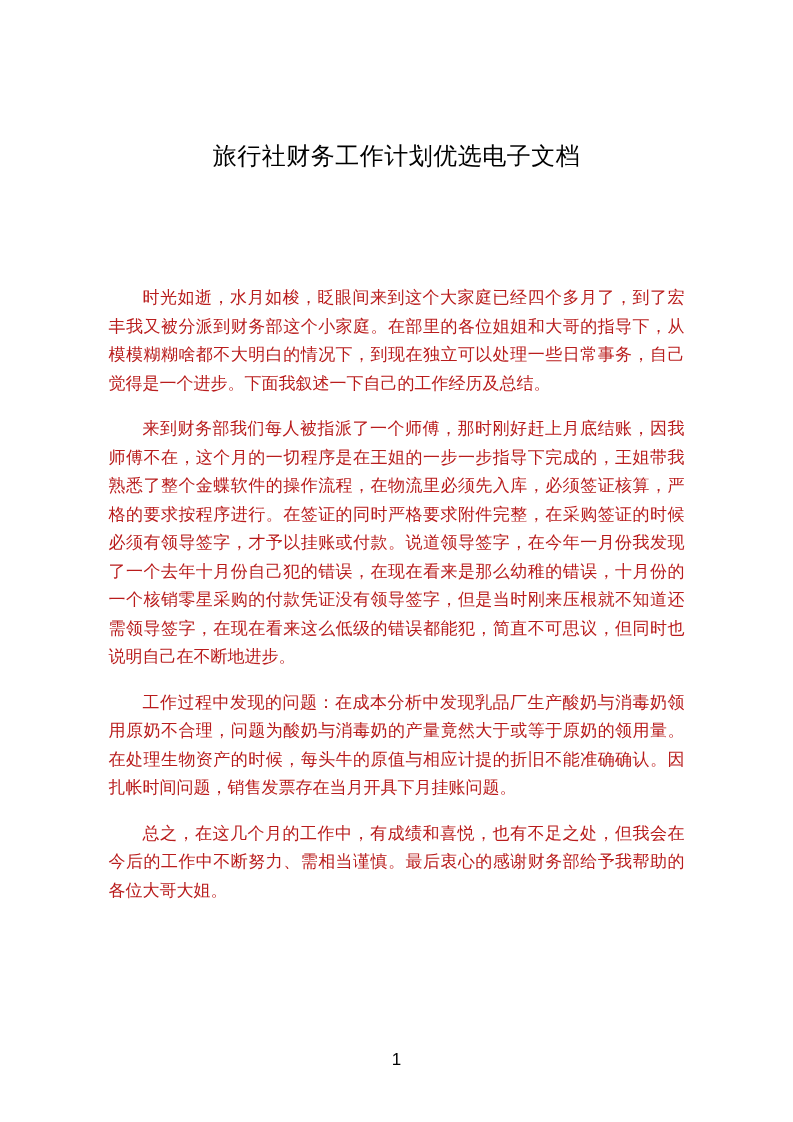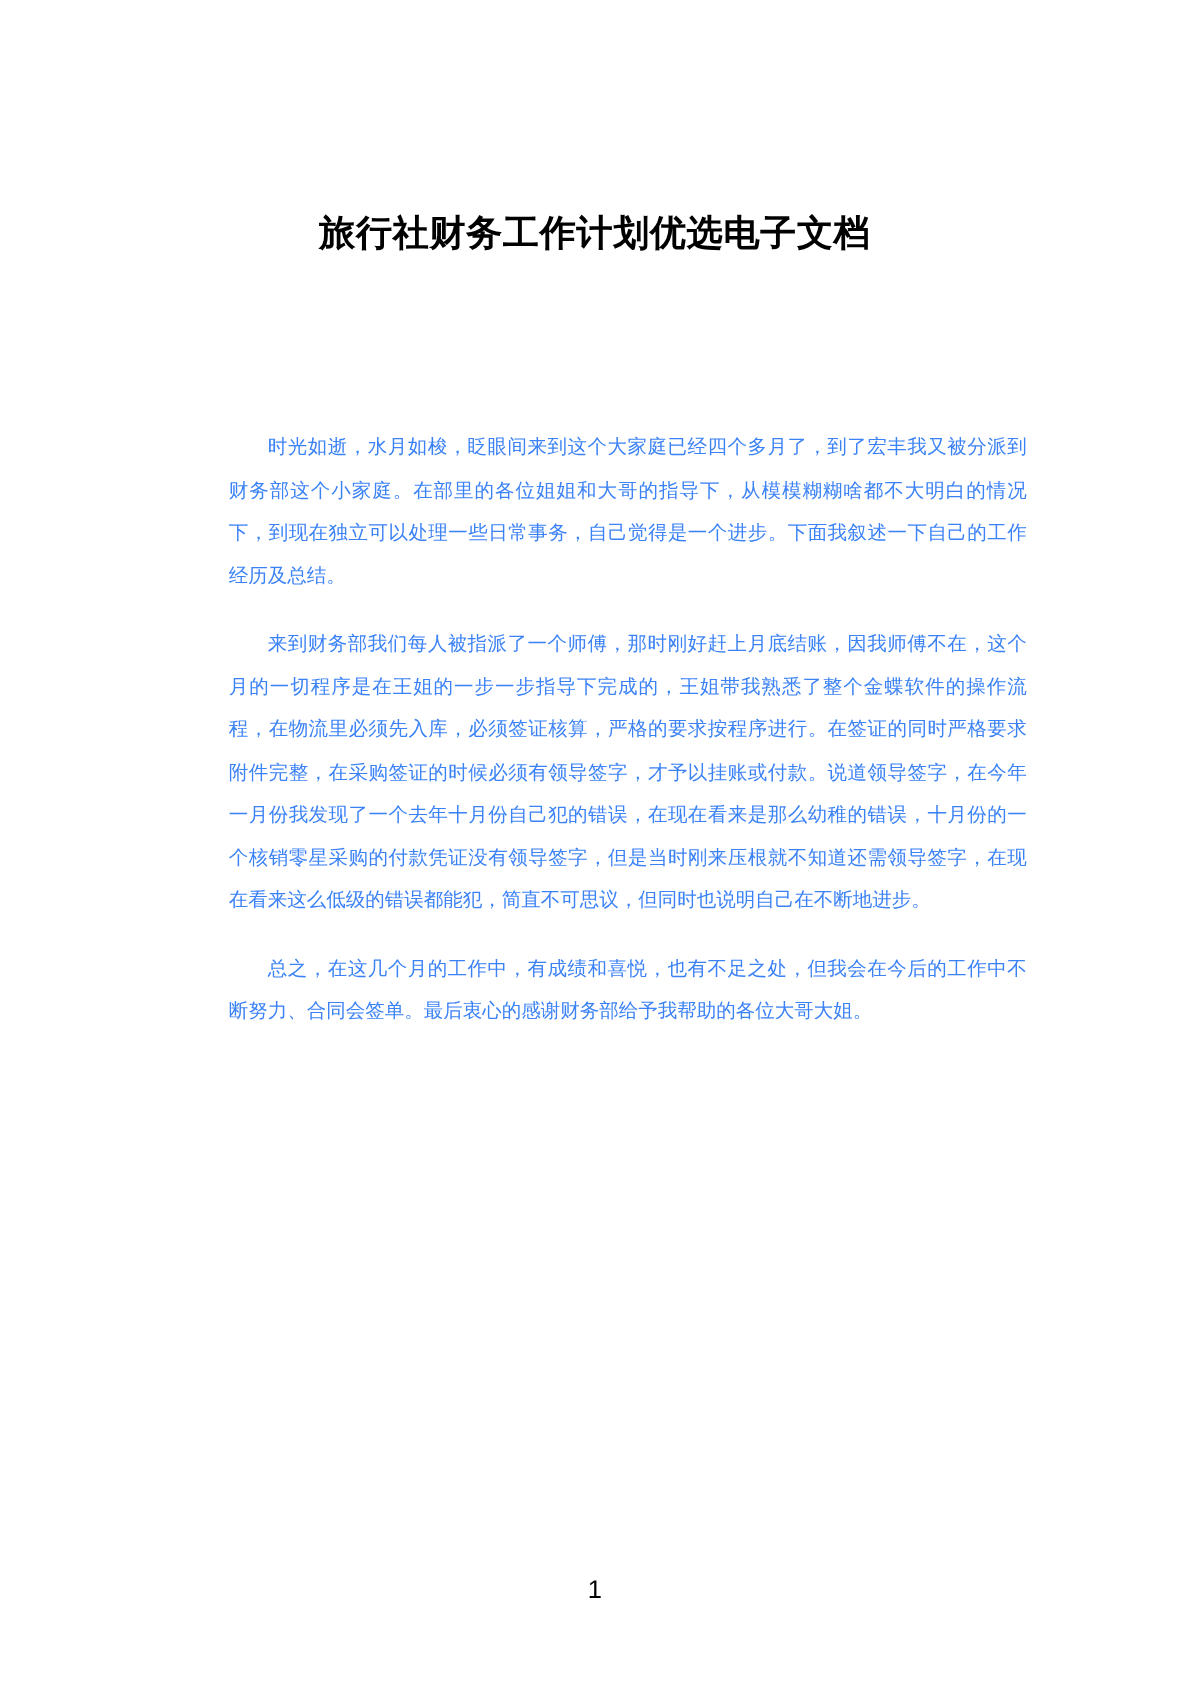--- a/index.html
+++ b/index.html
@@ -12,40 +12,39 @@
     width: 793px;
     height: 1122px;
     background: #ffffff;
     color: #000000;
     overflow: hidden;
   }
   .doc-title {
     margin-top: 139px;
     text-align: center;
     font-size: 24px;
-    font-weight: bold;
+    font-weight: normal;
     line-height: 33px;
     letter-spacing: 0.5px;
     color: #000000;
   }
   .doc-body {
     margin: 112px auto 0 auto;
     width: 576px;
   }
   .doc-body p {
-    font-size: 13px;
+    font-size: 17px;
     line-height: 28.5px;
     text-align: justify;
     text-justify: inter-ideograph;
     text-indent: 2em;
     margin-bottom: 17px;
-    color: #3b82f6;
+    color: #b91c1c;
     word-break: break-all;
     overflow-wrap: anywhere;
-    margin-left: 44px;
   }
   .page-footer {
     position: absolute;
     left: 0;
     top: 1048px;
     width: 100%;
     text-align: center;
     font-size: 17px;
     line-height: 24px;
     color: #000000;
@@ -53,17 +52,18 @@
 </style>
 </head>
 <body>
 
 <div class="doc-page">
   <h1 class="doc-title">旅行社财务工作计划优选电子文档</h1>
 
   <div class="doc-body">
     <p>时光如逝，水月如梭，眨眼间来到这个大家庭已经四个多月了，到了宏丰我又被分派到财务部这个小家庭。在部里的各位姐姐和大哥的指导下，从模模糊糊啥都不大明白的情况下，到现在独立可以处理一些日常事务，自己觉得是一个进步。下面我叙述一下自己的工作经历及总结。</p>
     <p>来到财务部我们每人被指派了一个师傅，那时刚好赶上月底结账，因我师傅不在，这个月的一切程序是在王姐的一步一步指导下完成的，王姐带我熟悉了整个金蝶软件的操作流程，在物流里必须先入库，必须签证核算，严格的要求按程序进行。在签证的同时严格要求附件完整，在采购签证的时候必须有领导签字，才予以挂账或付款。说道领导签字，在今年一月份我发现了一个去年十月份自己犯的错误，在现在看来是那么幼稚的错误，十月份的一个核销零星采购的付款凭证没有领导签字，但是当时刚来压根就不知道还需领导签字，在现在看来这么低级的错误都能犯，简直不可思议，但同时也说明自己在不断地进步。</p>
-    <p>总之，在这几个月的工作中，有成绩和喜悦，也有不足之处，但我会在今后的工作中不断努力、合同会签单。最后衷心的感谢财务部给予我帮助的各位大哥大姐。</p>
+    <p>工作过程中发现的问题：在成本分析中发现乳品厂生产酸奶与消毒奶领用原奶不合理，问题为酸奶与消毒奶的产量竟然大于或等于原奶的领用量。在处理生物资产的时候，每头牛的原值与相应计提的折旧不能准确确认。因扎帐时间问题，销售发票存在当月开具下月挂账问题。</p>
+    <p>总之，在这几个月的工作中，有成绩和喜悦，也有不足之处，但我会在今后的工作中不断努力、需相当谨慎。最后衷心的感谢财务部给予我帮助的各位大哥大姐。</p>
   </div>
 
   <div class="page-footer">1</div>
 </div>
 
 </body></html>

